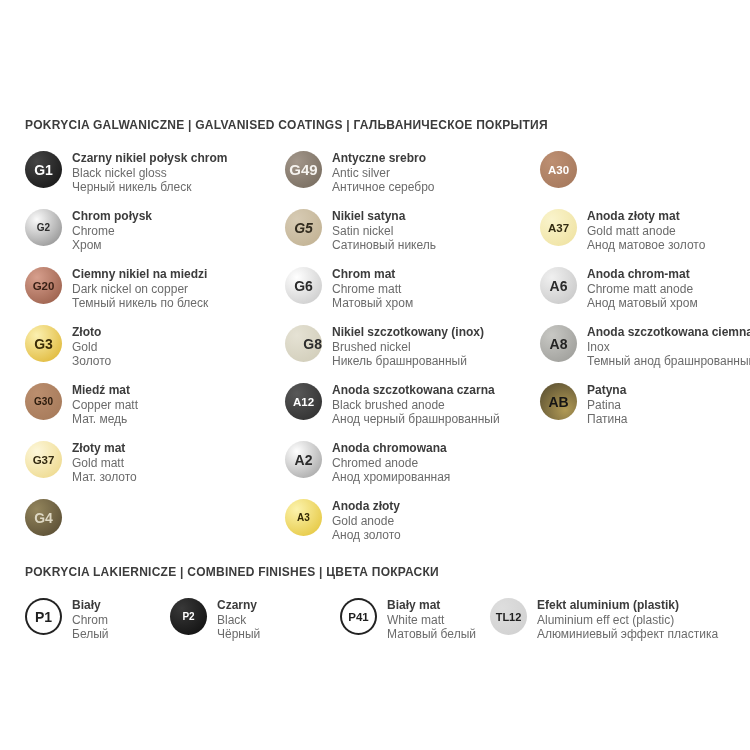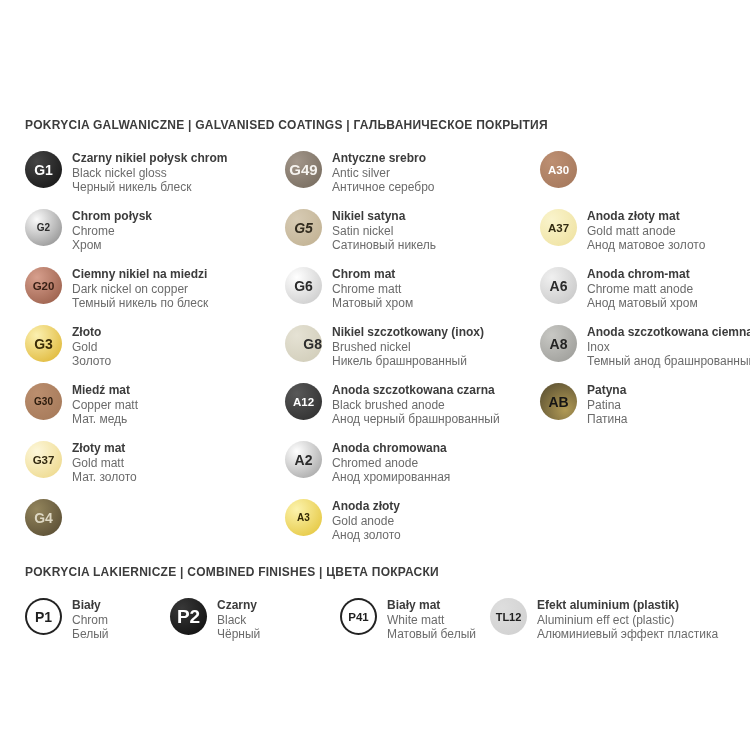--- a/index.html
+++ b/index.html
@@ -231,21 +231,21 @@
     <span class="swatch" style="background: radial-gradient(circle at 32% 28%, rgb(255, 255, 255), rgb(255, 255, 255) 80%); color: rgb(31, 31, 31); box-shadow: rgb(34, 34, 34) 0px 0px 0px 2px inset; font-size: 14px; text-align: center;">
       <span class="code">P1</span>
     </span>
     <div class="labels">
       <div class="pl">Biały</div>
       <div class="en">Chrom</div>
       <div class="ru">Белый</div>
     </div>
   </div>
         <div class="item">
-    <span class="swatch" style="background: radial-gradient(circle at 32% 28%, rgb(56, 56, 56), rgb(21, 21, 21) 80%); color: rgb(255, 255, 255); font-size: 19px;">
+    <span class="swatch" style="background: radial-gradient(circle at 32% 28%, rgb(56, 56, 56), rgb(21, 21, 21) 80%); color: rgb(255, 255, 255); font-size: 10px;">
       <span class="code">P2</span>
     </span>
     <div class="labels">
       <div class="pl">Czarny</div>
       <div class="en">Black</div>
       <div class="ru">Чёрный</div>
     </div>
   </div>
         <div class="item">
     <span class="swatch" style="background: radial-gradient(circle at 32% 28%, rgb(255, 255, 255), rgb(255, 255, 255) 80%); color: rgb(31, 31, 31); box-shadow: rgb(34, 34, 34) 0px 0px 0px 2px inset; font-size: 11.5px;">

